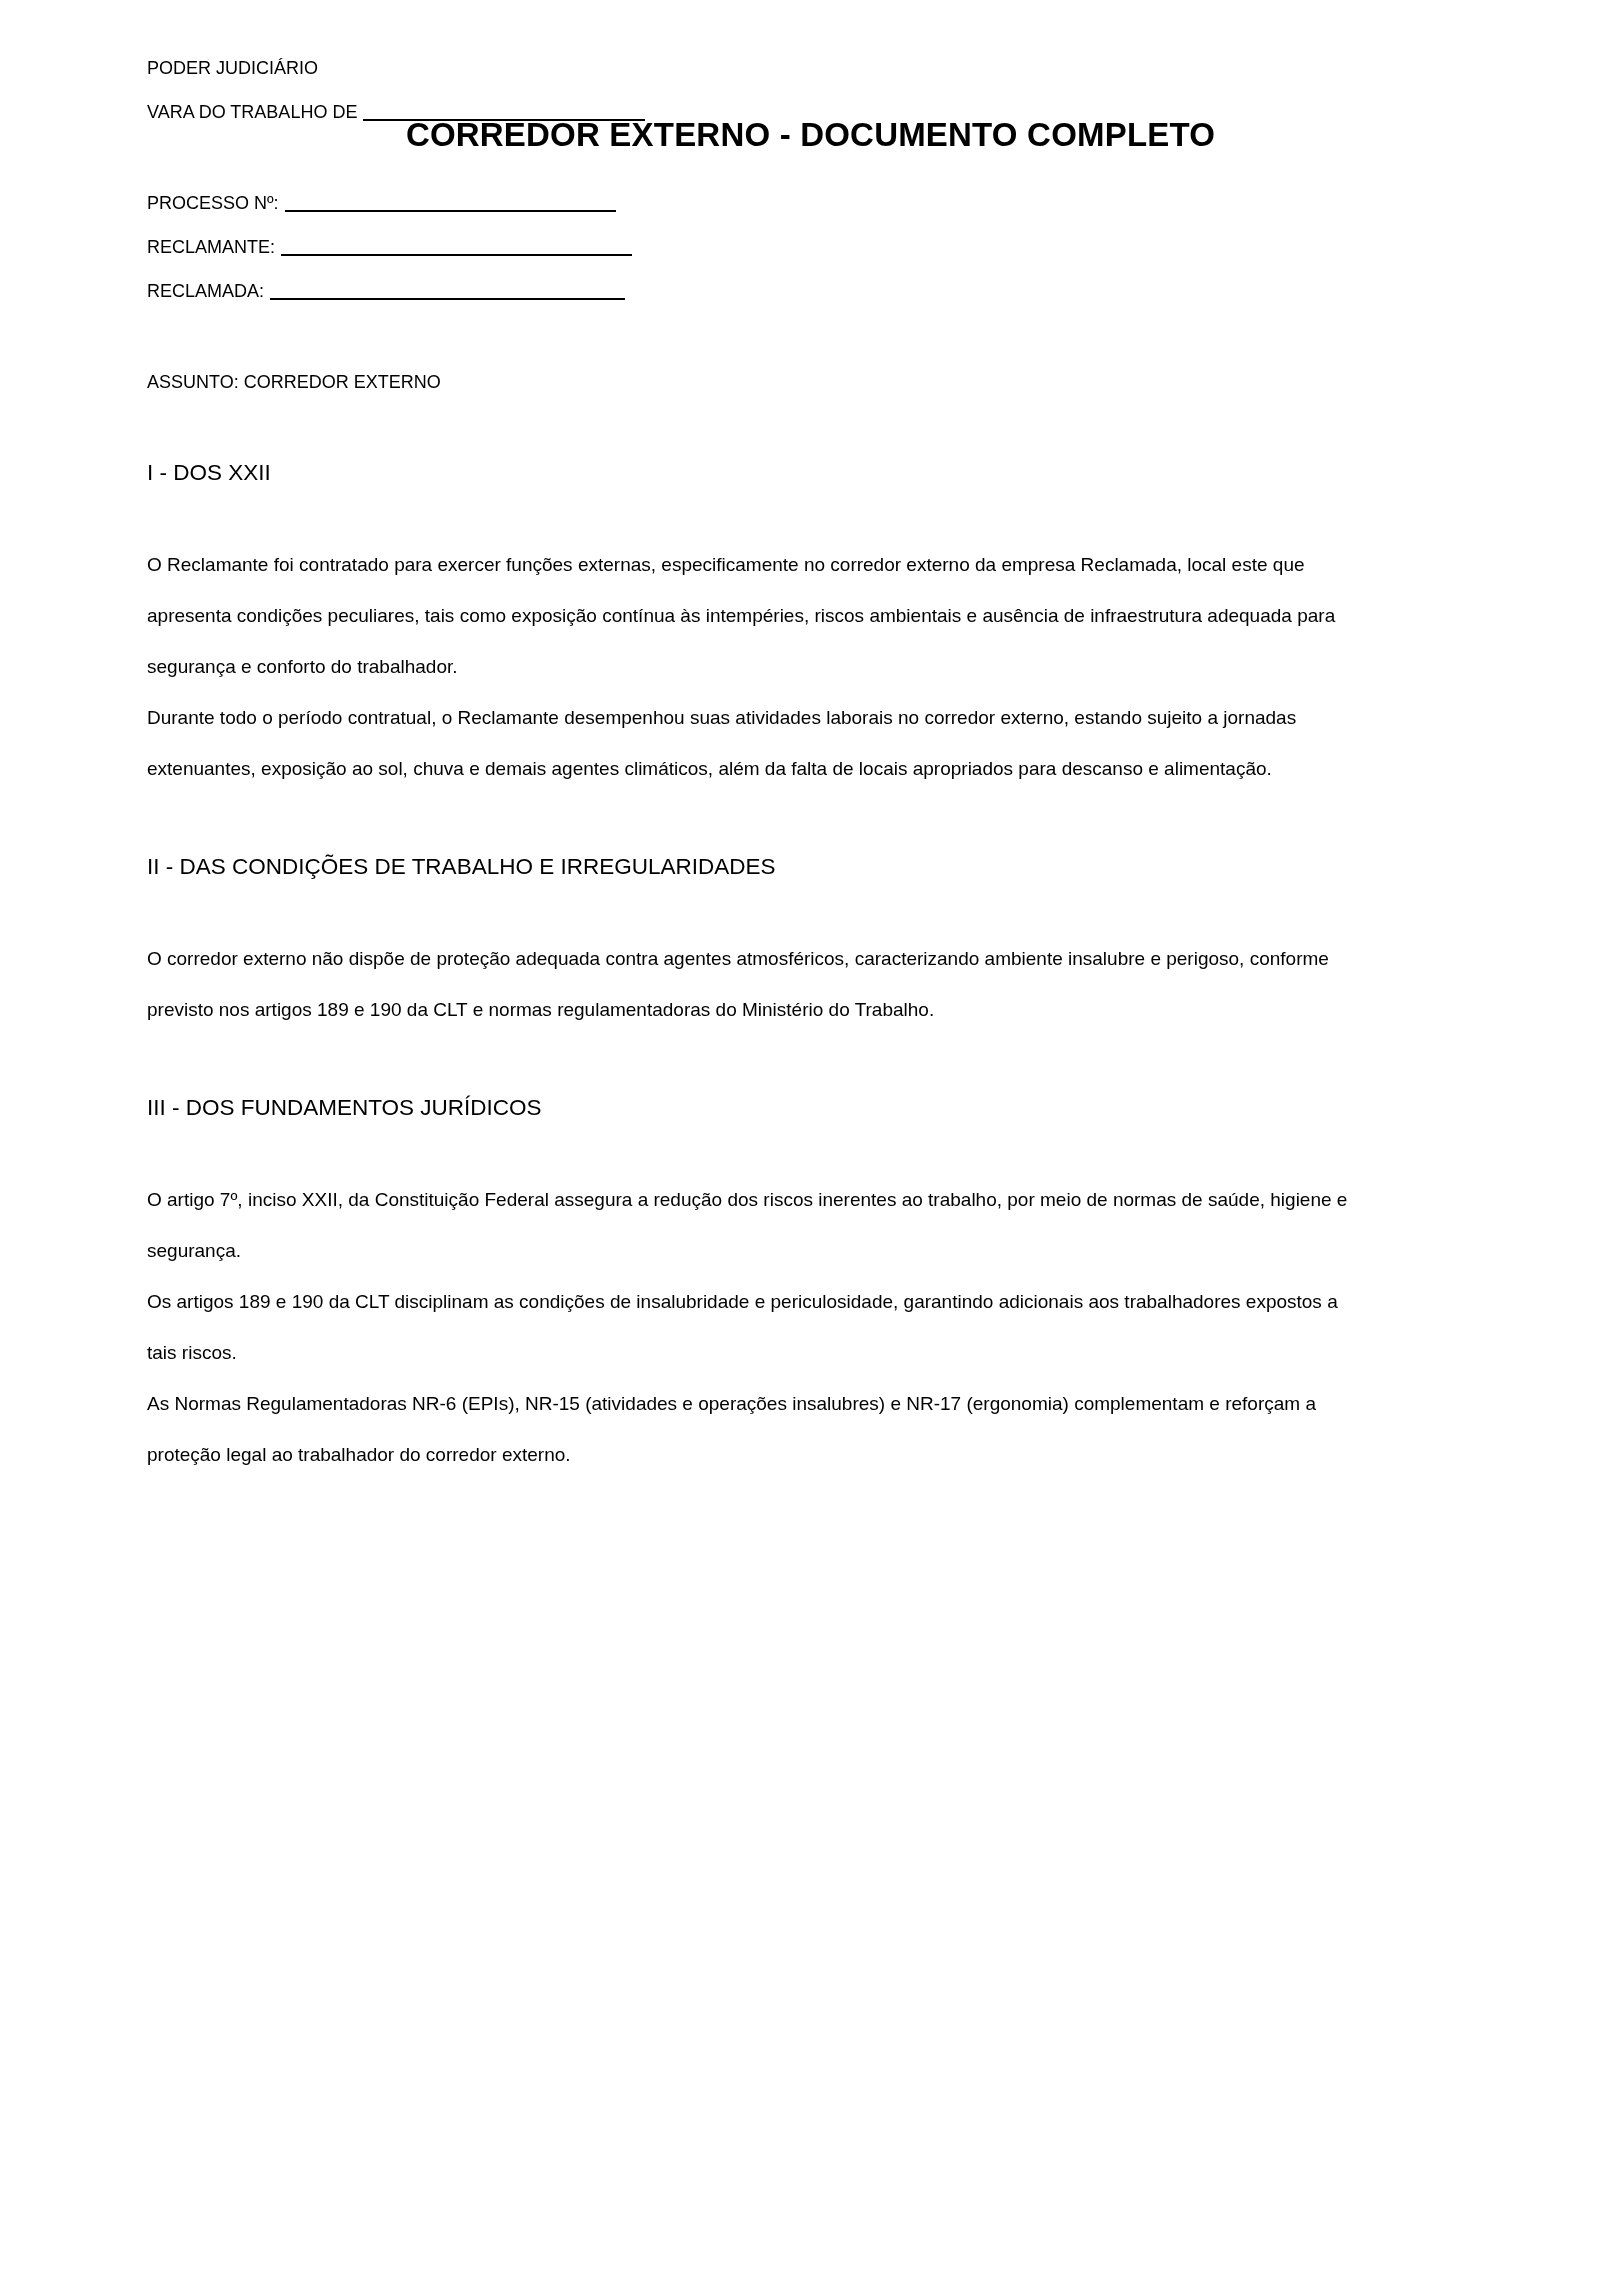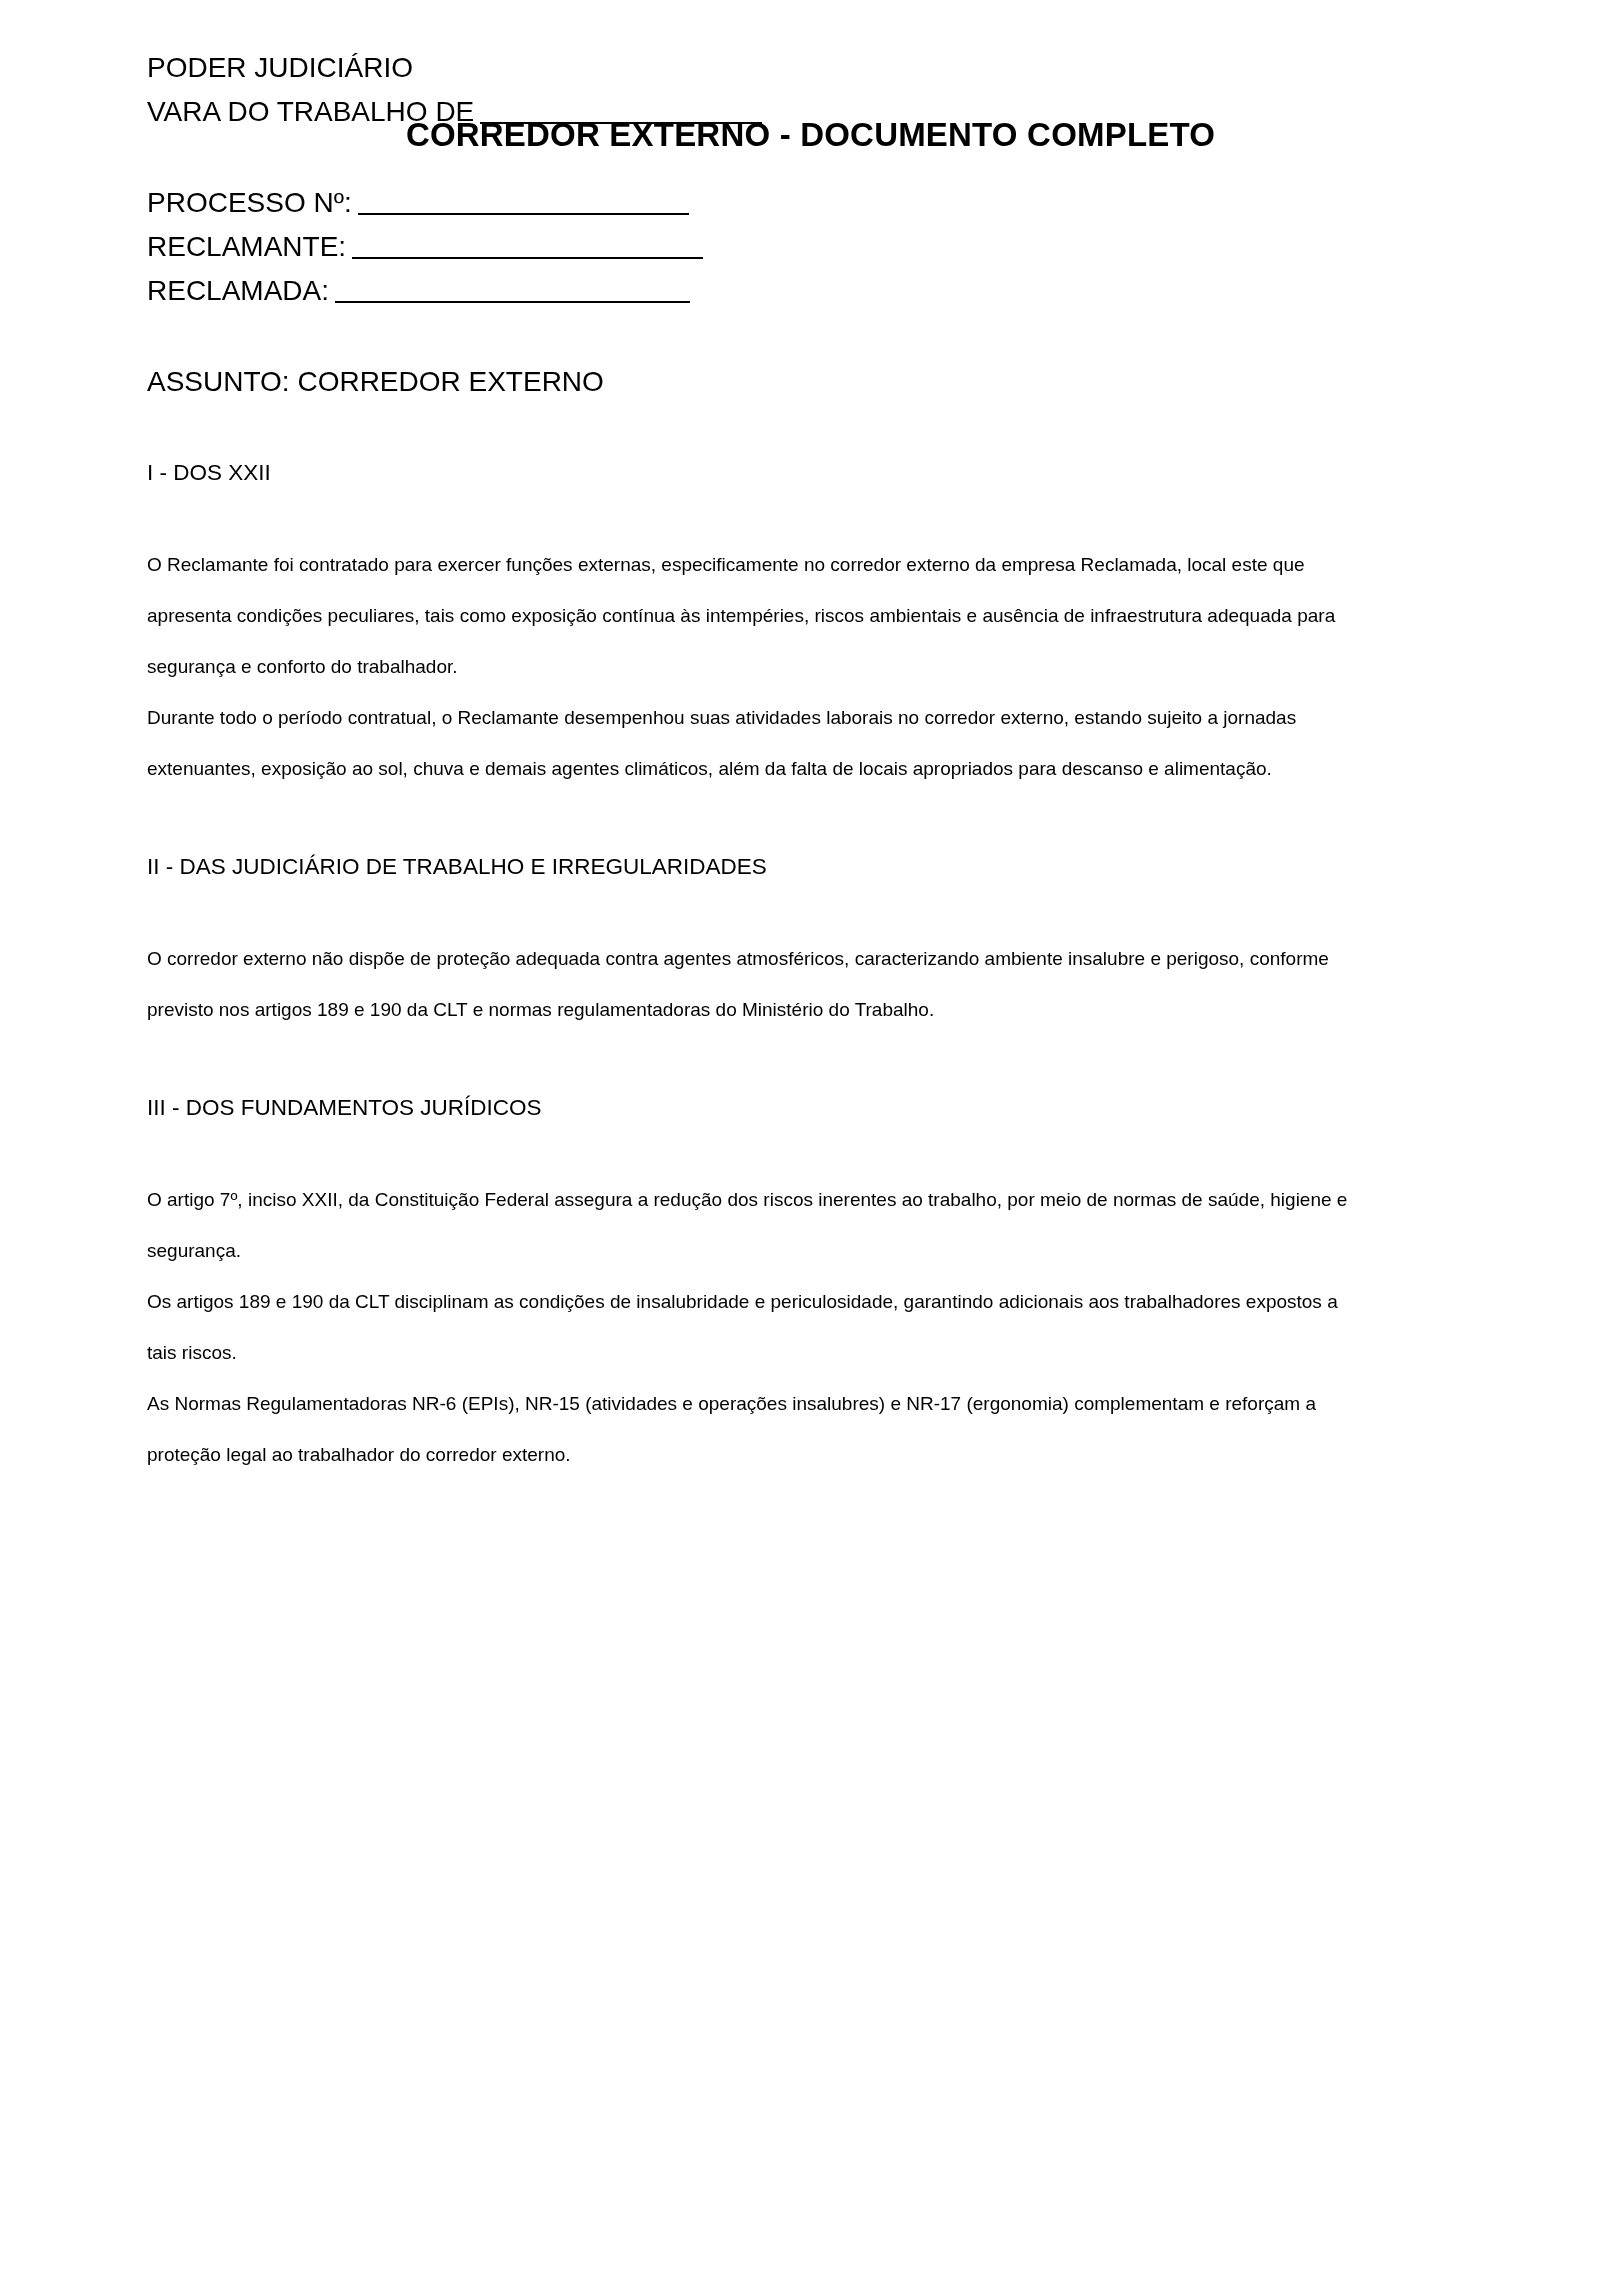--- a/index.html
+++ b/index.html
@@ -39,21 +39,21 @@
     line-height: 1.25;
     white-space: nowrap;
   }
 
   
   .block {
     margin: 0;
   }
 
   .line {
-    font-size: 28px;
+    font-size: 18px;
     line-height: 44px;
     white-space: nowrap;
   }
 
   .para {
     font-size: 19px;
     line-height: 51px;
     margin: 0;
   }
 
@@ -132,21 +132,21 @@
     <div class="heading">I - DOS XXII</div>
 
     <div class="gap-sm"></div>
 
     <p class="para">O Reclamante foi contratado para exercer funções externas, especificamente no corredor externo da empresa Reclamada, local este que apresenta condições peculiares, tais como exposição contínua às intempéries, riscos ambientais e ausência de infraestrutura adequada para segurança e conforto do trabalhador.</p>
 
     <p class="para">Durante todo o período contratual, o Reclamante desempenhou suas atividades laborais no corredor externo, estando sujeito a jornadas extenuantes, exposição ao sol, chuva e demais agentes climáticos, além da falta de locais apropriados para descanso e alimentação.</p>
 
     <div class="gap-lg"></div>
 
-    <div class="heading">II - DAS JUDICIÁRIO DE TRABALHO E IRREGULARIDADES</div>
+    <div class="heading">II - DAS CONDIÇÕES DE TRABALHO E IRREGULARIDADES</div>
 
     <div class="gap-sm"></div>
 
     <p class="para">O corredor externo não dispõe de proteção adequada contra agentes atmosféricos, caracterizando ambiente insalubre e perigoso, conforme previsto nos artigos 189 e 190 da CLT e normas regulamentadoras do Ministério do Trabalho.</p>
 
 
 
     <div class="gap-lg"></div>
 
     <div class="heading">III - DOS FUNDAMENTOS JURÍDICOS</div>

